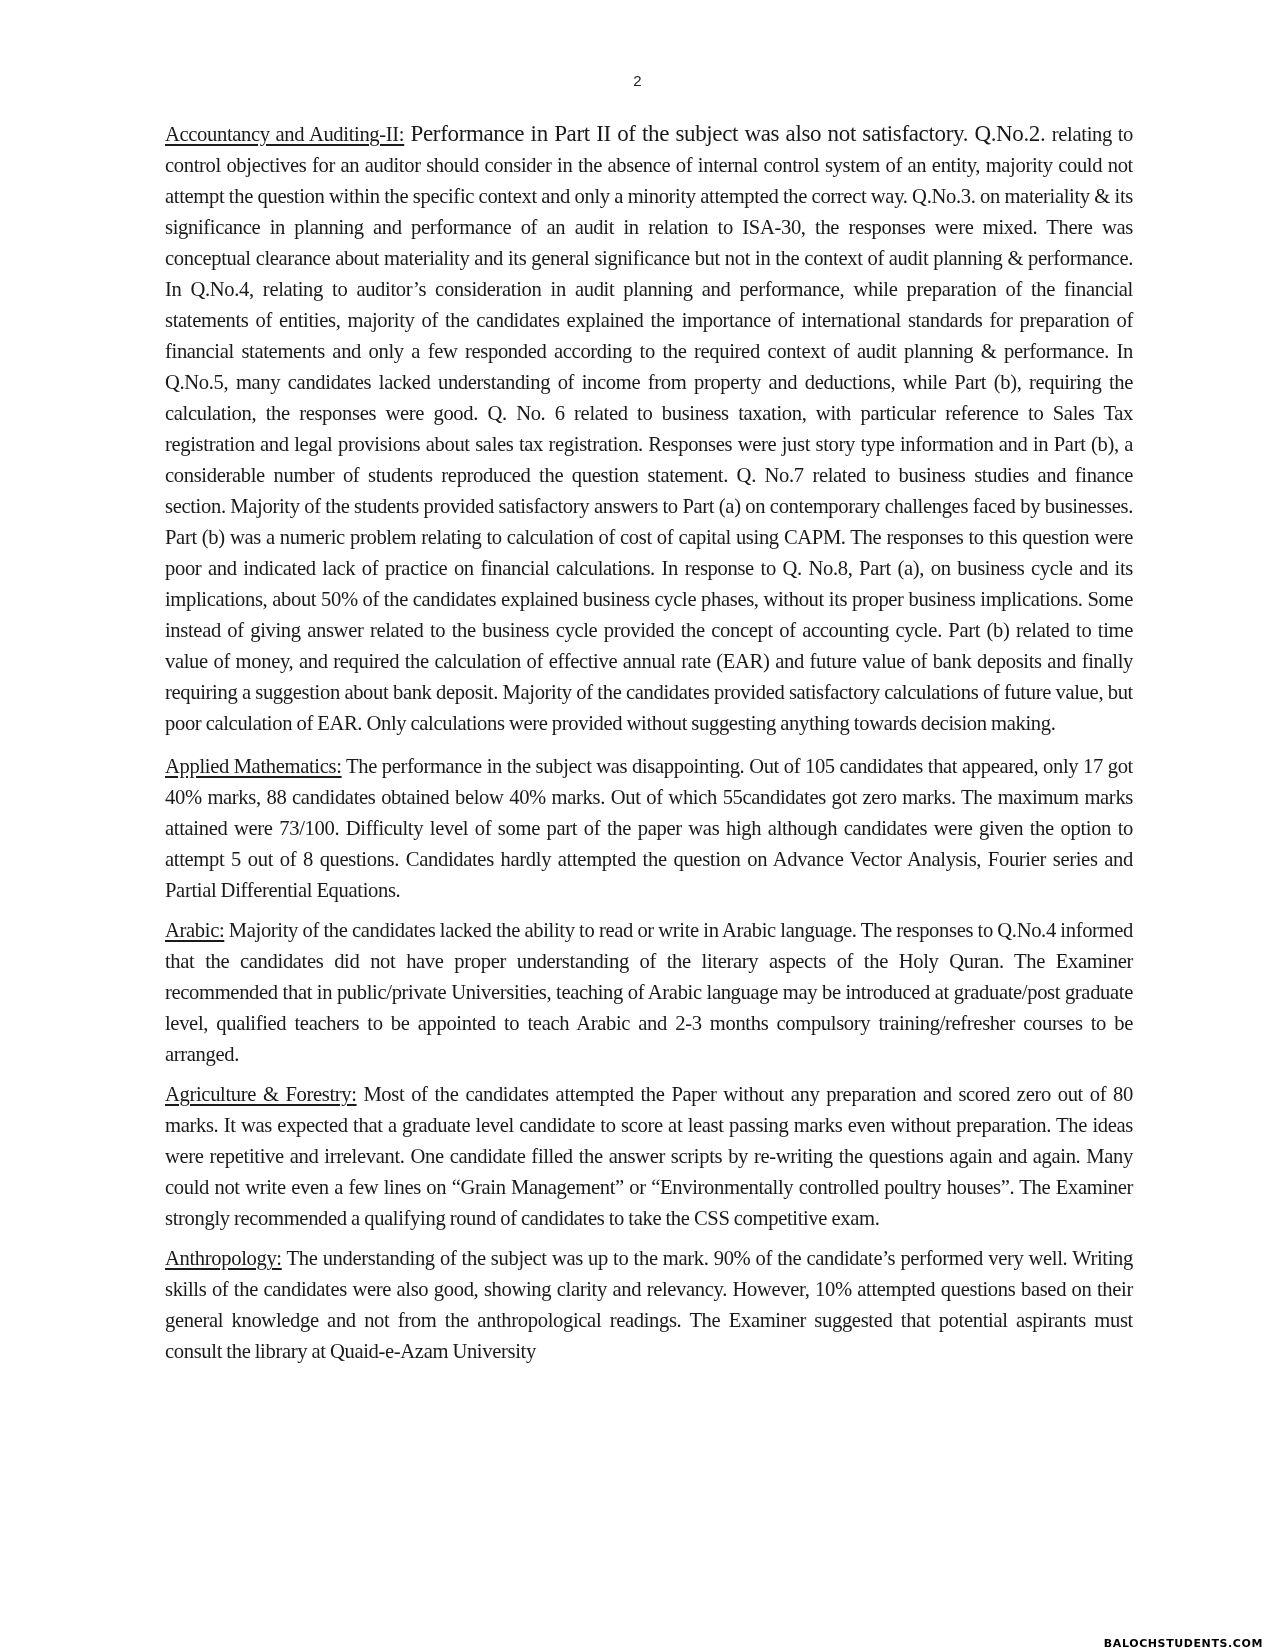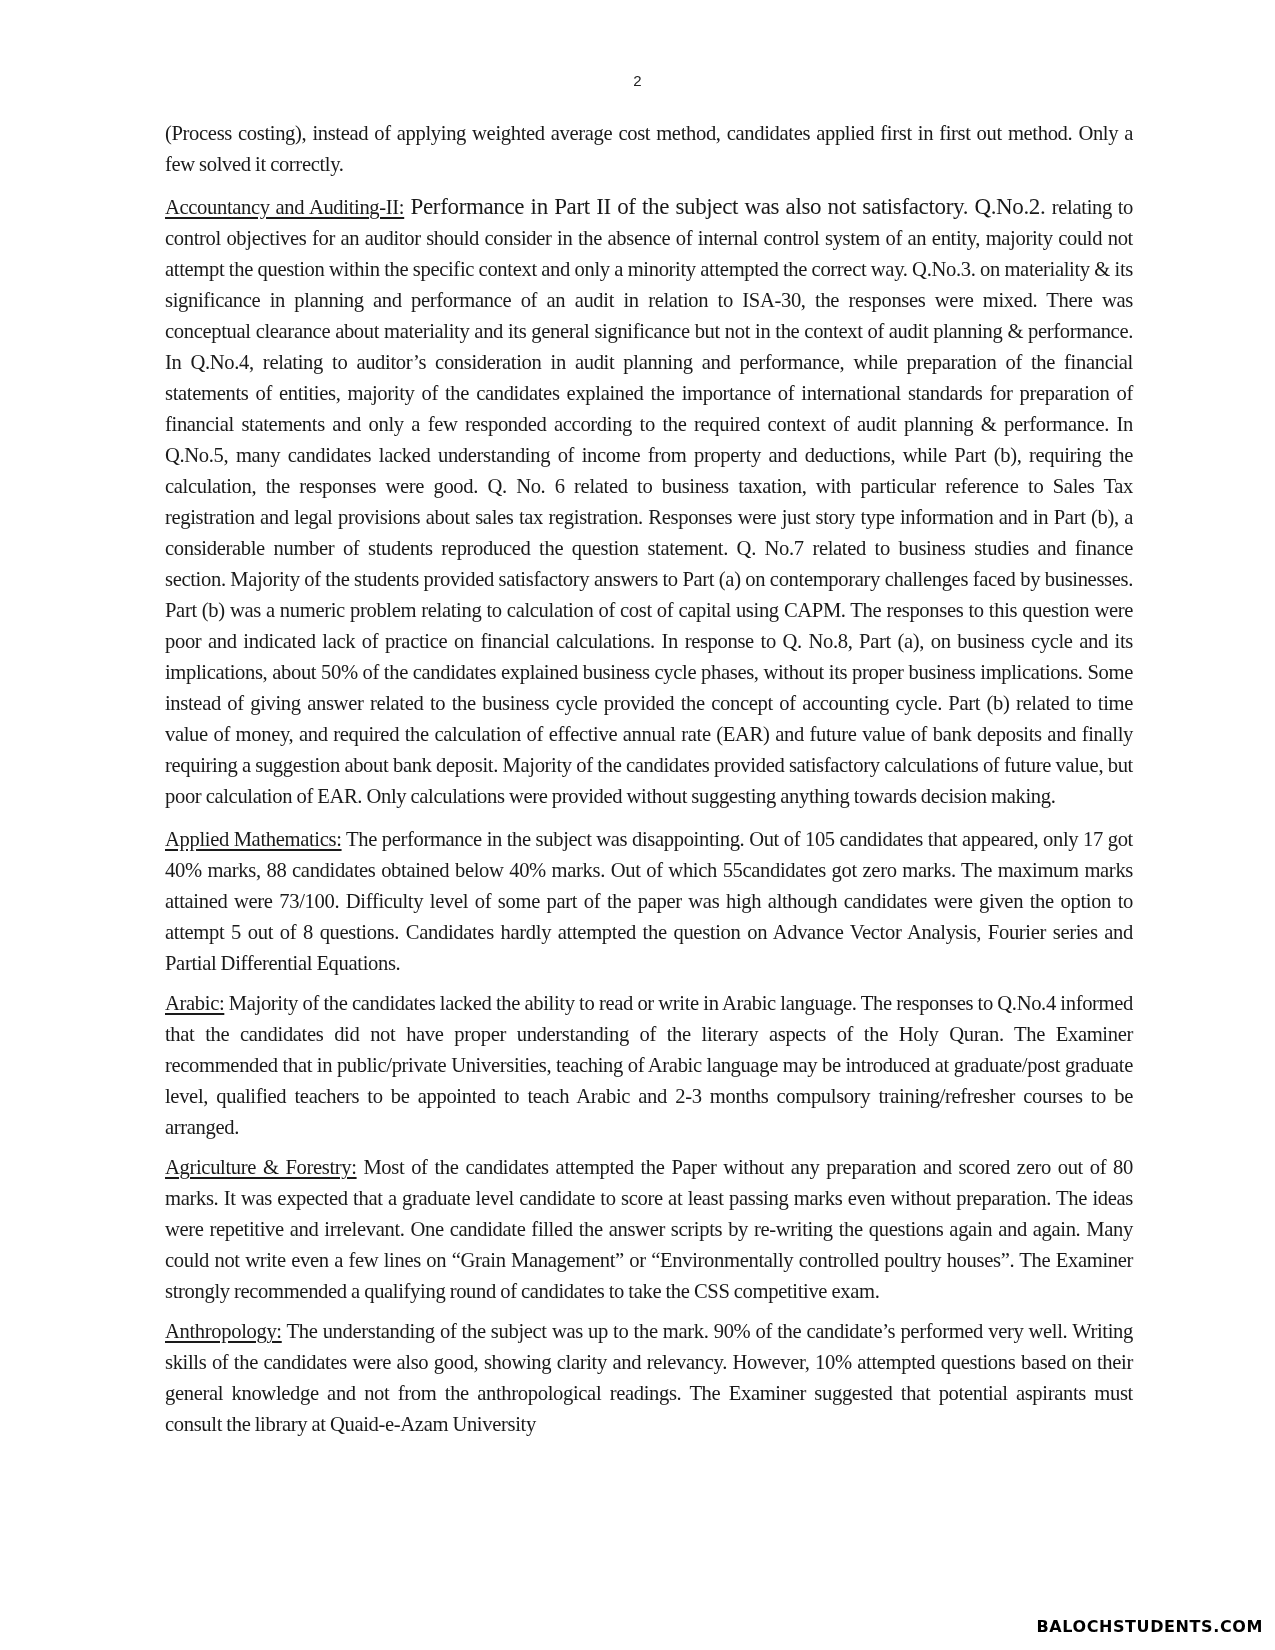--- a/index.html
+++ b/index.html
@@ -50,36 +50,35 @@
       text-decoration: underline;
       text-decoration-thickness: 2px;
       text-underline-offset: 3px;
     }
     .smaller {
       font-size: 23px;
     }
     .footer-brand {
       position: absolute;
       right: 12px;
-      bottom: 14px;
+      bottom: 0;
       font-family: "DejaVu Sans", sans-serif;
       font-weight: bold;
-      font-size: 16px;
+      font-size: 11px;
       letter-spacing: 0.6px;
       color: #000;
     }
   </style>
 </head>
 <body>
 
 <div class="page-number">2</div>
 
 <div class="content">
 
-  <p class="para first">(Process costing), instead of applying weighted average cost method, candidates applied first in first out method. Only a few solved it correctly.</p>
 
   <p class="para p-aa2">
     <span class="heading">Accountancy and Auditing-II:</span><span class="smaller"> Performance in Part II of the subject was also not satisfactory. Q.No.2. </span><span>relating to control objectives for an auditor should consider in the absence of internal control system of an entity, majority could not attempt the question within the specific context and only a minority attempted the correct way. Q.No.3. on materiality &amp; its significance in planning and performance of an audit in relation to ISA-30, the responses were mixed. There was conceptual clearance about materiality and its general significance but not in the context of audit planning &amp; performance. In Q.No.4, relating to auditor’s consideration in audit planning and performance, while preparation of the financial statements of entities, majority of the candidates explained the importance of international standards for preparation of financial statements and only a few responded according to the required context of audit planning &amp; performance.   In Q.No.5, many candidates lacked understanding of income from property and deductions, while Part (b), requiring the calculation, the responses were good. Q. No. 6 related to business taxation, with particular reference to Sales Tax registration and legal provisions about sales tax registration. Responses were just story type information and in Part (b), a considerable number of students reproduced the question statement. Q. No.7 related to business studies and finance section. Majority of the students provided satisfactory answers to Part (a) on contemporary challenges faced by businesses. Part (b) was a numeric problem relating to calculation of cost of capital using CAPM. The responses to this question were poor and indicated lack of practice on financial calculations. In response to Q. No.8, Part (a), on business cycle and its implications, about 50% of the candidates explained business cycle phases, without its proper business implications. Some instead of giving answer related to the business cycle provided the concept of accounting cycle. Part (b) related to time value of money, and required the calculation of effective annual rate (EAR) and future value of bank deposits and finally requiring a suggestion about bank deposit. Majority of the candidates provided satisfactory calculations of future value, but poor calculation of EAR. Only calculations were provided without suggesting anything towards decision making.</span>
   </p>
 
   <p class="para">
     <span class="heading">Applied Mathematics:</span><span> The performance in the subject was disappointing. Out of 105 candidates that appeared, only 17 got 40% marks, 88 candidates obtained below 40% marks. Out of which 55candidates got zero marks. The maximum marks attained were 73/100. Difficulty level of some part of the paper was high although candidates were given the option to attempt 5 out of 8 questions. Candidates hardly attempted the question on Advance Vector Analysis, Fourier series and Partial Differential Equations.</span>
   </p>
 
   <p class="para">

